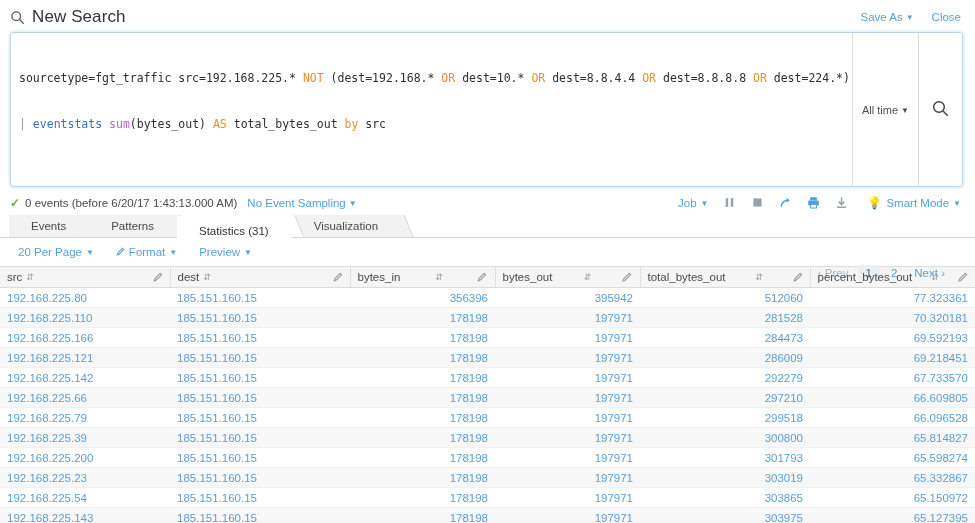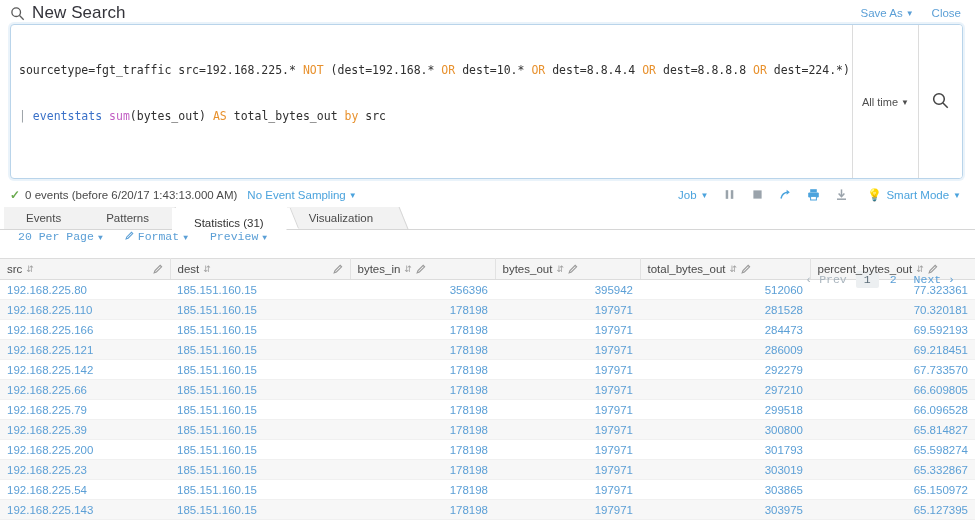--- a/index.html
+++ b/index.html
@@ -7,21 +7,21 @@
     width: 975px; height: 523px;
     background: #ffffff;
     font-family: "Liberation Sans", sans-serif;
     font-size: 12px;
     color: #333333;
     overflow: hidden;
   }
 
   
   .app-header {
-    height: 22px;
+    height: 30px;
     display: flex;
     align-items: center;
     padding: 4px 14px 0 10px;
     position: relative;
   }
   .title-wrap { display: flex; align-items: center; gap: 7px; }
   .search-title-icon { width: 15px; height: 15px; display: block; color: #5a5a5a; }
   .page-title { font-size: 17px; color: #33333a; font-weight: 400; letter-spacing: .1px; }
   .header-actions {
     margin-left: auto; display: flex; align-items: center; gap: 18px;
@@ -93,21 +93,21 @@
   .jc-icon.blue { color: #4ba3dd; }
   .smart-mode { color: #4ba3dd; cursor: pointer; display: flex; align-items: center; gap: 4px; margin-left: 4px;}
   .bulb { color: #4ba3dd; font-size: 12px; }
 
   
   .tabs-wrap {
     position: relative;
     height: 22px;
     border-bottom: 1px solid #d6d6d6;
     display: flex;
-    padding-left: 4px;
+    padding-left: 9px;
     align-items: flex-end;
   }
   .tab {
     position: relative;
     height: 22px;
     padding: 0 22px;
     display: flex; align-items: center; justify-content: center;
     font-size: 11.5px;
     color: #4a4a4a;
     background: #f2f2f2;
@@ -124,24 +124,23 @@
     z-index: 0;
   }
   .tab span { position: relative; z-index: 2; }
   .tab.active { background: #ffffff; color: #333; border-bottom: 1px solid #fff; margin-bottom: -1px; align-items: flex-end; }
   .tab.active::after { background: #ffffff; border-bottom: 1px solid #fff; }
   .tab.active { z-index: 3; }
 
   
   .results-toolbar {
     height: 28px;
-    display: flex; align-items: flex-start;
-    padding: 0 14px 0 18px;
-    font-size: 11.5px;
-    font-family: Liberation Mono, monospace;
+    display: flex; align-items: center;
+    padding: 0 24px 0 18px;
+    font-size: 11.5px;
   }
   .rt-link { color: #5b9fd6; cursor: pointer; margin-right: 22px; display: flex; align-items: center; gap: 4px; }
   .pager { margin-left: auto; display: flex; align-items: center; gap: 3px; color: #8d9ba5; margin-top: 41px; }
   .pager-btn { color: #5b9fd6; cursor: pointer; padding: 1px 6px; }
   .pager-btn.dim { color: #a8b4bd; }
   .page-num { color: #5b9fd6; cursor: pointer; padding: 2px 8px; border-radius: 2px; }
   .page-num.active { background: #eceff1; color: #5a6b77; }
 
   
   .results-table { width: 100%; border-collapse: collapse; table-layout: fixed; }
@@ -151,21 +150,21 @@
     border-bottom: 1px solid #dcdcdc;
     border-right: 1px solid #e2e2e2;
     height: 21px;
     font-weight: normal;
     font-size: 11.5px;
     color: #4a4a4a;
     padding: 0 7px;
     white-space: nowrap;
   }
   .th-inner { display: flex; align-items: center; gap: 4px; }
-  .th-inner.right { justify-content: flex-start; }
+  .th-inner.right { justify-content: space-between; }
   .th-inner.left { justify-content: flex-start; }
   .sort-ic { color: #a0a0a0; font-size: 9px; line-height: 1; display: inline-block; }
   .pencil { color: #9a9a9a; width: 10px; height: 10px; display: inline-block; cursor: pointer; }
   .th-spacer { margin-left: auto; }
   .results-table td {
     height: 20px;
     padding: 0 7px;
     font-size: 11.5px;
     color: #5b9fd6;
     border-bottom: 1px solid #f0f0f0;

